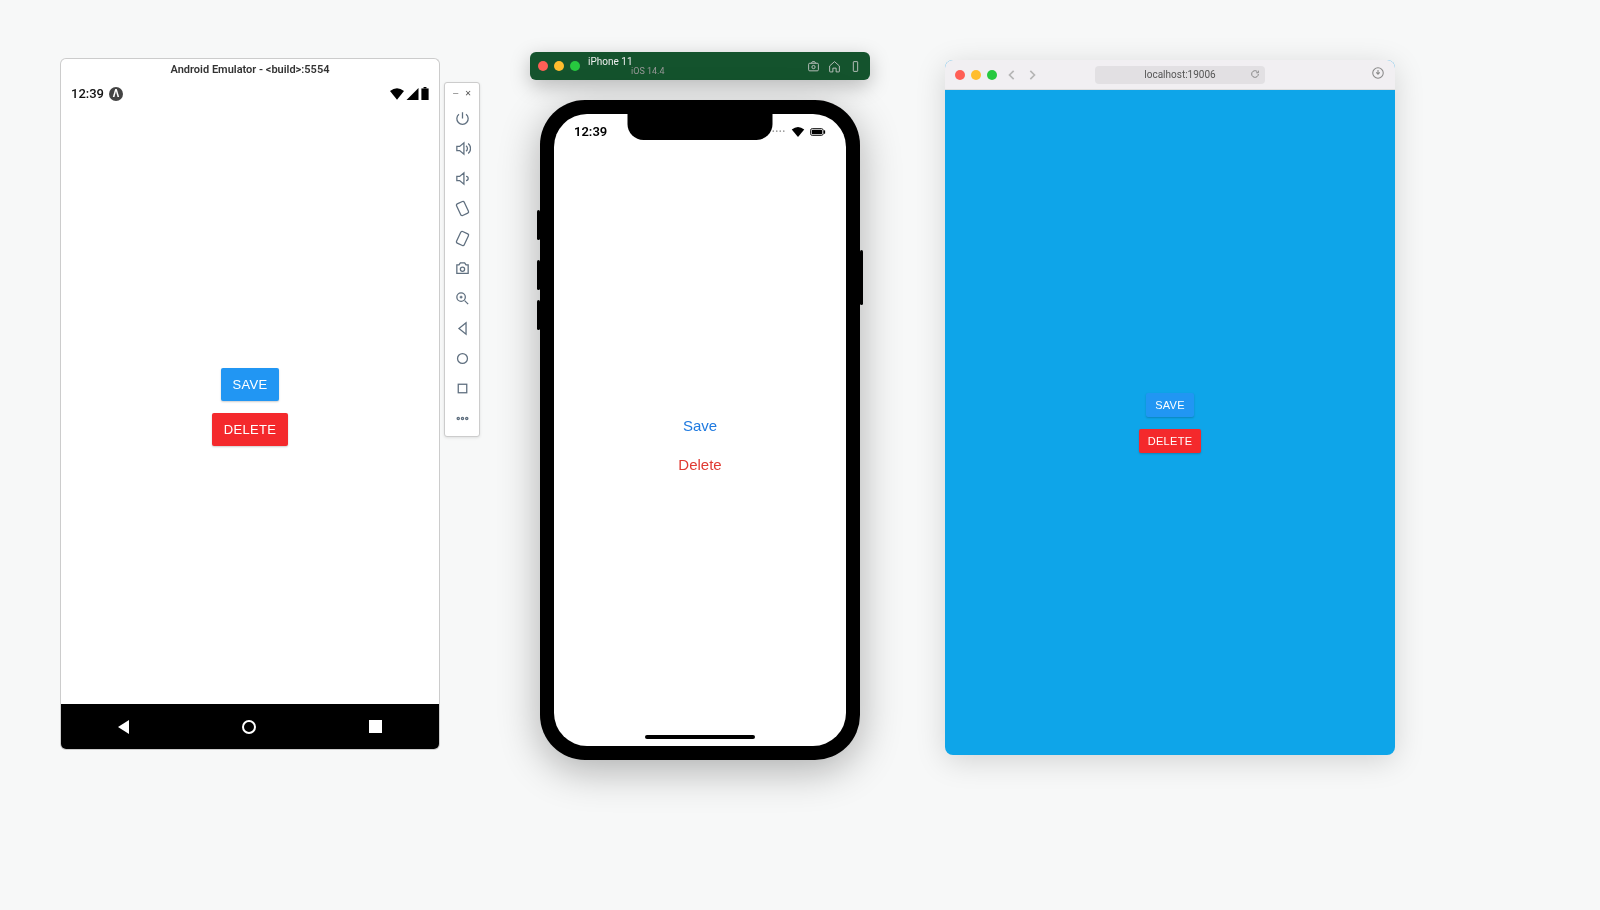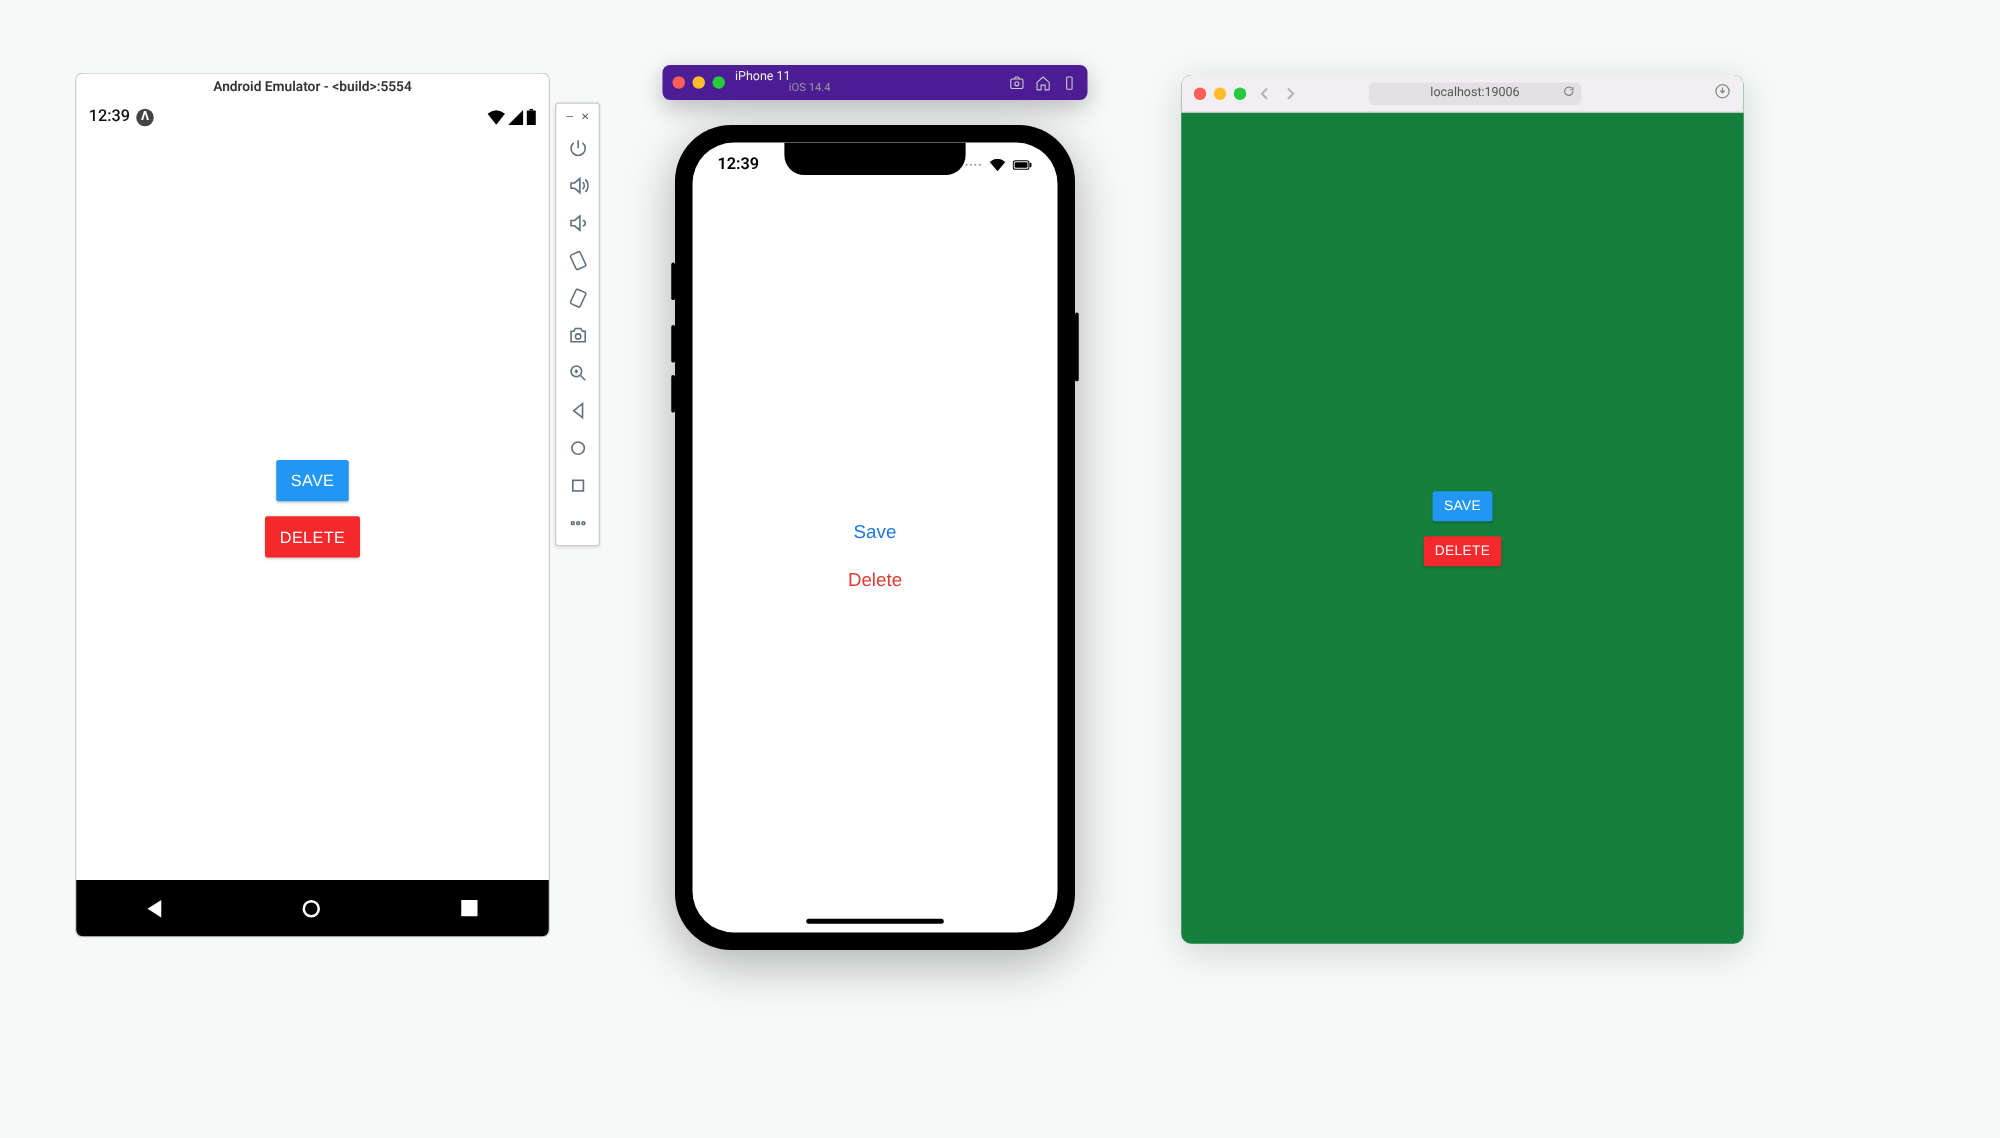--- a/index.html
+++ b/index.html
@@ -106,21 +106,21 @@
   .tb-icon { width:26px;height:26px;display:flex;align-items:center;justify-content:center;color:#5f6f7f;margin:2px 0;cursor:pointer;}
   .tb-icon svg { width:17px;height:17px;fill:none;stroke:currentColor;stroke-width:1.8;}
 
   
   .ios-wrap {
     position: absolute;
     left: 530px; top: 52px;
     width: 340px;
   }
   .ios-titlebar {
-    background: #4c1d95;
+    background: #14532d;
     height: 28px;
     border-radius: 6px 6px 6px 6px;
     display:flex;
     align-items:center;
     padding: 0 8px;
     gap:8px;
     box-shadow: 0 6px 20px rgba(0,0,0,0.25);
   }
   .traffic { display:flex; gap:6px; }
   .dot { width:10px;height:10px;border-radius:50%; }
@@ -171,21 +171,21 @@
   .home-indicator {
     position:absolute;bottom:7px;left:50%;transform:translateX(-50%);
     width:110px;height:4px;background:#000;border-radius:3px;
   }
 
   
   .safari-wrap {
     position:absolute;
     left: 945px; top: 60px;
     width: 450px; height: 695px;
-    background:#15803d;
+    background:#0ea5e9;
     border-radius: 8px;
     box-shadow: 0 6px 30px rgba(0,0,0,0.15);
     display:flex;flex-direction:column;
     overflow:hidden;
   }
   .safari-toolbar {
     height:30px;
     background:#f1eff2;
     border-bottom:1px solid #ddd;
     display:flex;align-items:center;

